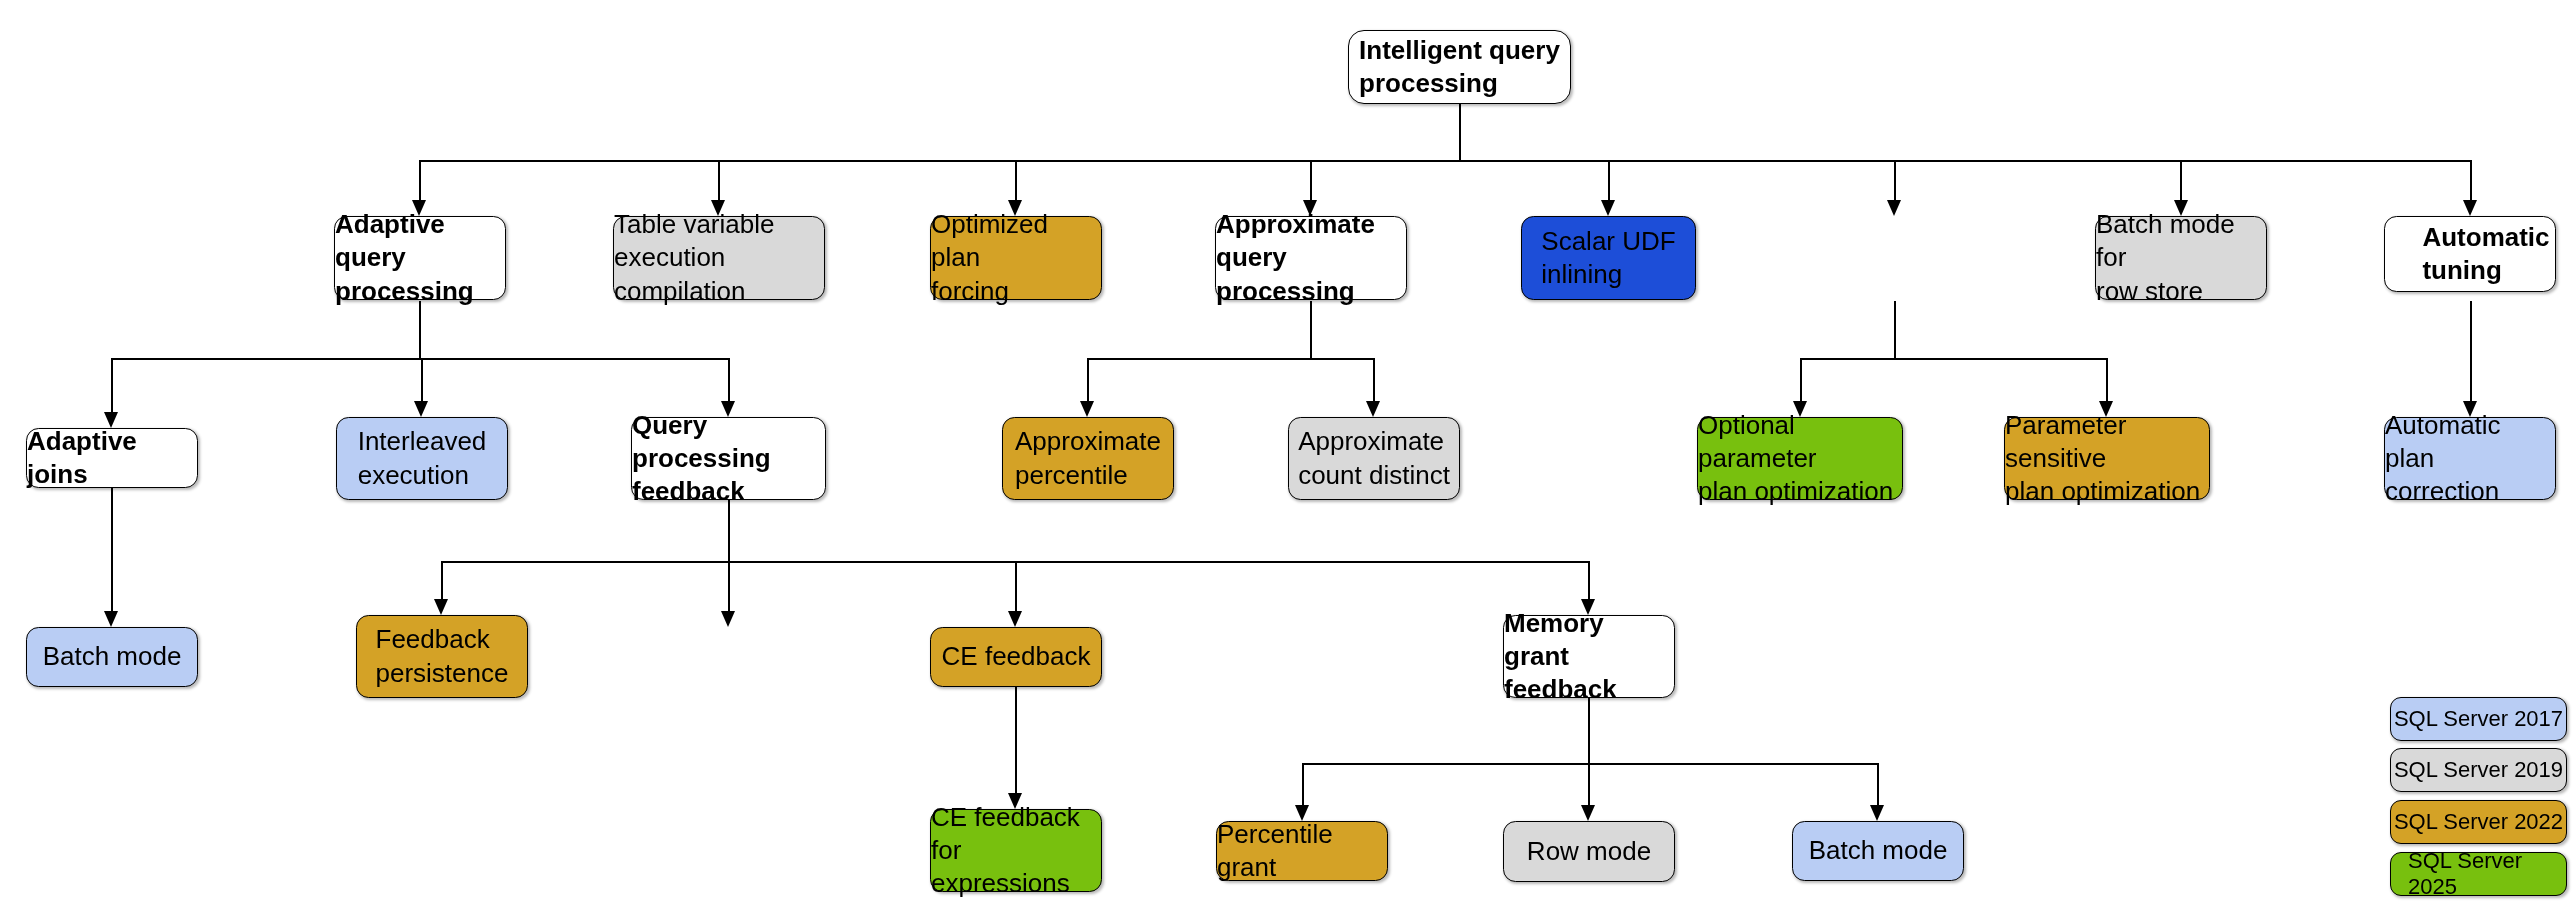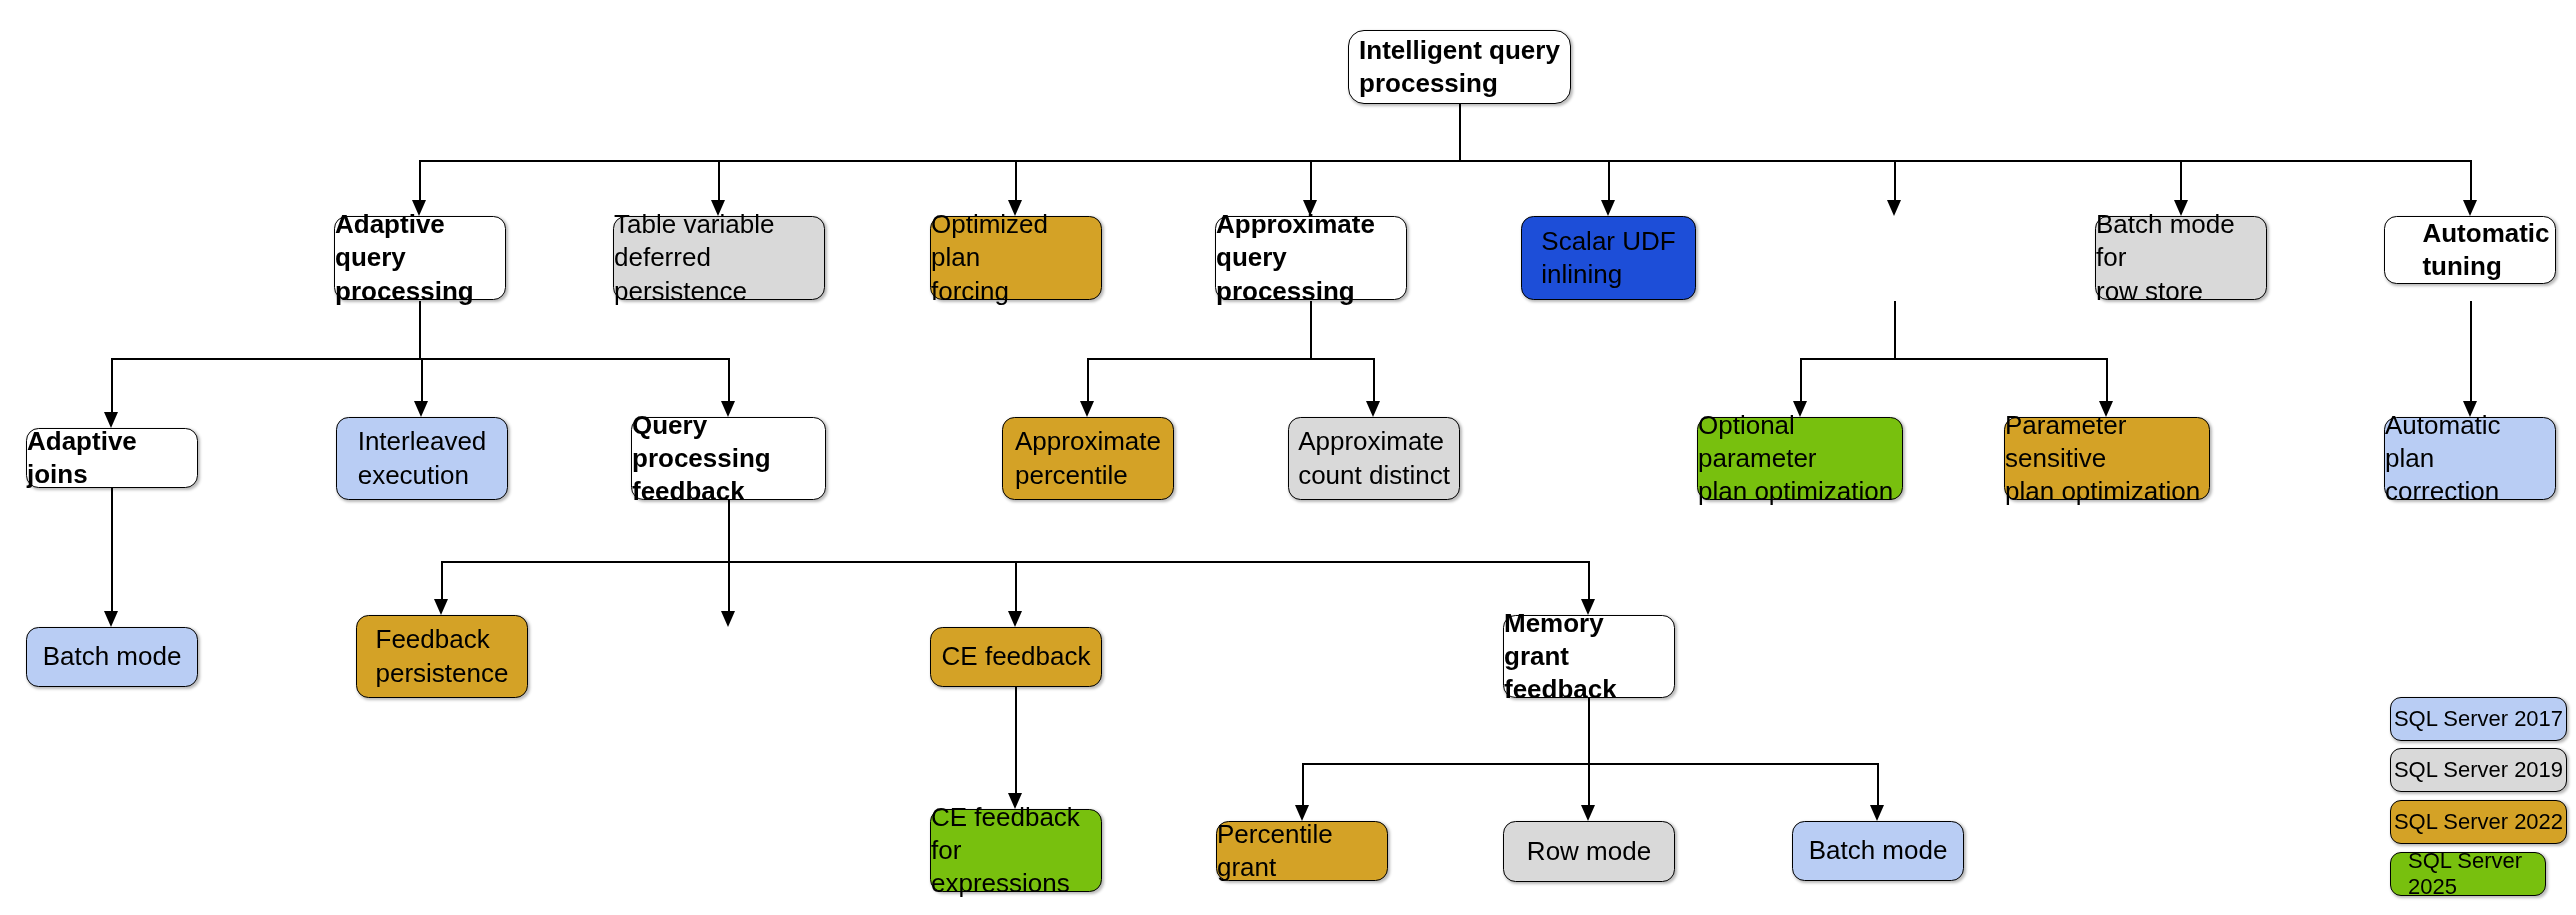--- a/index.html
+++ b/index.html
@@ -102,30 +102,30 @@
   <div class="a" style="left:1581px;top:805px"></div>
   <div class="v" style="left:1877px;top:763px;height:43px"></div>
   <div class="a" style="left:1870px;top:805px"></div>
 
   <div class="node bold" style="left: 1348px; top: 30px; width: 223px; height: 74px; border-radius: 16px; background-color: rgb(255, 255, 255);">Intelligent query
 processing</div>
 
   <div class="node bold" style="left: 334px; top: 216px; width: 172px; height: 84px; background-color: rgb(255, 255, 255);">Adaptive query
 processing</div>
   <div class="node" style="left: 613px; top: 216px; width: 212px; height: 84px; background-color: rgb(217, 217, 217);">Table variable
-deferred persistence</div>
+execution compilation</div>
   <div class="node" style="left: 930px; top: 216px; width: 172px; height: 84px; background-color: rgb(212, 162, 38);">Optimized plan
 forcing</div>
   <div class="node bold" style="left: 1215px; top: 216px; width: 192px; height: 84px; background-color: rgb(255, 255, 255);">Approximate
 query processing</div>
   <div class="node" style="left: 1521px; top: 216px; width: 175px; height: 84px; background-color: #1d4ed8;">Scalar UDF
 inlining</div>
   <div class="node" style="left: 2095px; top: 216px; width: 172px; height: 84px; background-color: rgb(217, 217, 217);">Batch mode for
 row store</div>
-  <div class="node bold" style="left: 2384px; top: 216px; width: 172px; height: 68px; background-color: rgb(255, 255, 255); padding-left: 32px;">Automatic
+  <div class="node bold" style="left: 2384px; top: 216px; width: 172px; height: 76px; background-color: rgb(255, 255, 255); padding-left: 32px;">Automatic
 tuning</div>
 
   <div class="node bold" style="left: 26px; top: 428px; width: 172px; height: 60px; background-color: rgb(255, 255, 255);">Adaptive joins</div>
   <div class="node" style="left: 336px; top: 417px; width: 172px; height: 83px; background-color: rgb(185, 205, 244);">Interleaved
 execution</div>
   <div class="node bold" style="left: 631px; top: 417px; width: 195px; height: 83px; background-color: rgb(255, 255, 255);">Query processing
 feedback</div>
   <div class="node" style="left: 1002px; top: 417px; width: 172px; height: 83px; background-color: rgb(212, 162, 38);">Approximate
 percentile</div>
   <div class="node" style="left: 1288px; top: 417px; width: 172px; height: 83px; background-color: rgb(217, 217, 217);">Approximate
@@ -146,16 +146,16 @@
 
   <div class="node" style="left: 1216px; top: 821px; width: 172px; height: 60px; background-color: rgb(212, 162, 38);">Percentile grant</div>
   <div class="node" style="left: 930px; top: 809px; width: 172px; height: 83px; background-color: rgb(120, 192, 14);">CE feedback for
 expressions</div>
   <div class="node" style="left: 1503px; top: 821px; width: 172px; height: 61px; background-color: rgb(217, 217, 217);">Row mode</div>
   <div class="node" style="left: 1792px; top: 821px; width: 172px; height: 60px; background-color: rgb(185, 205, 244);">Batch mode</div>
 
   <div class="pill" style="left: 2390px; top: 697px; width: 177px; height: 44px; background-color: rgb(185, 205, 244);">SQL Server 2017</div>
   <div class="pill" style="left: 2390px; top: 748px; width: 177px; height: 44px; background-color: rgb(217, 217, 217);">SQL Server 2019</div>
   <div class="pill" style="left: 2390px; top: 800px; width: 177px; height: 44px; background-color: rgb(212, 162, 38);">SQL Server 2022</div>
-  <div class="pill" style="left: 2390px; top: 852px; width: 156px; height: 44px; background-color: rgb(120, 192, 14); padding-left: 17px;">SQL Server 2025</div>
+  <div class="pill" style="left: 2390px; top: 852px; width: 177px; height: 44px; background-color: rgb(120, 192, 14); padding-left: 17px;">SQL Server 2025</div>
 
 </div>
 
 
 </body></html>

